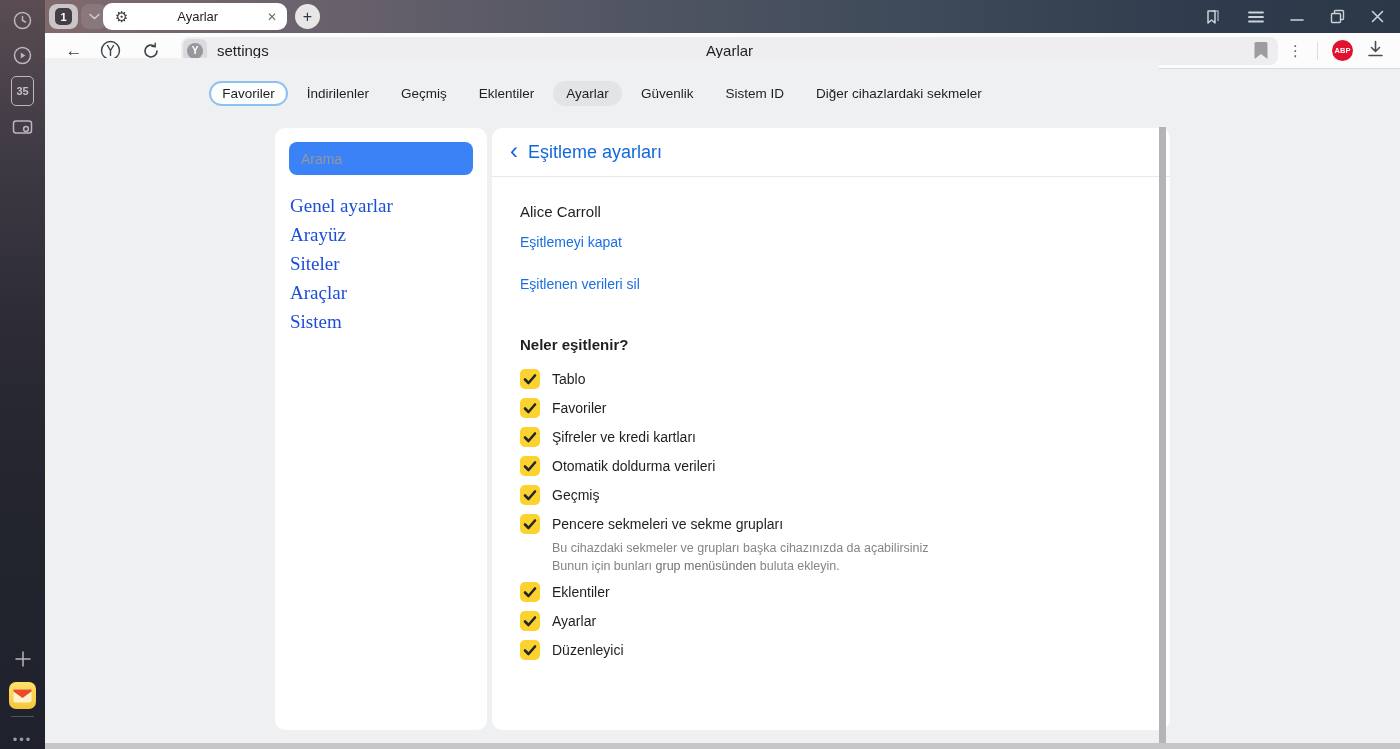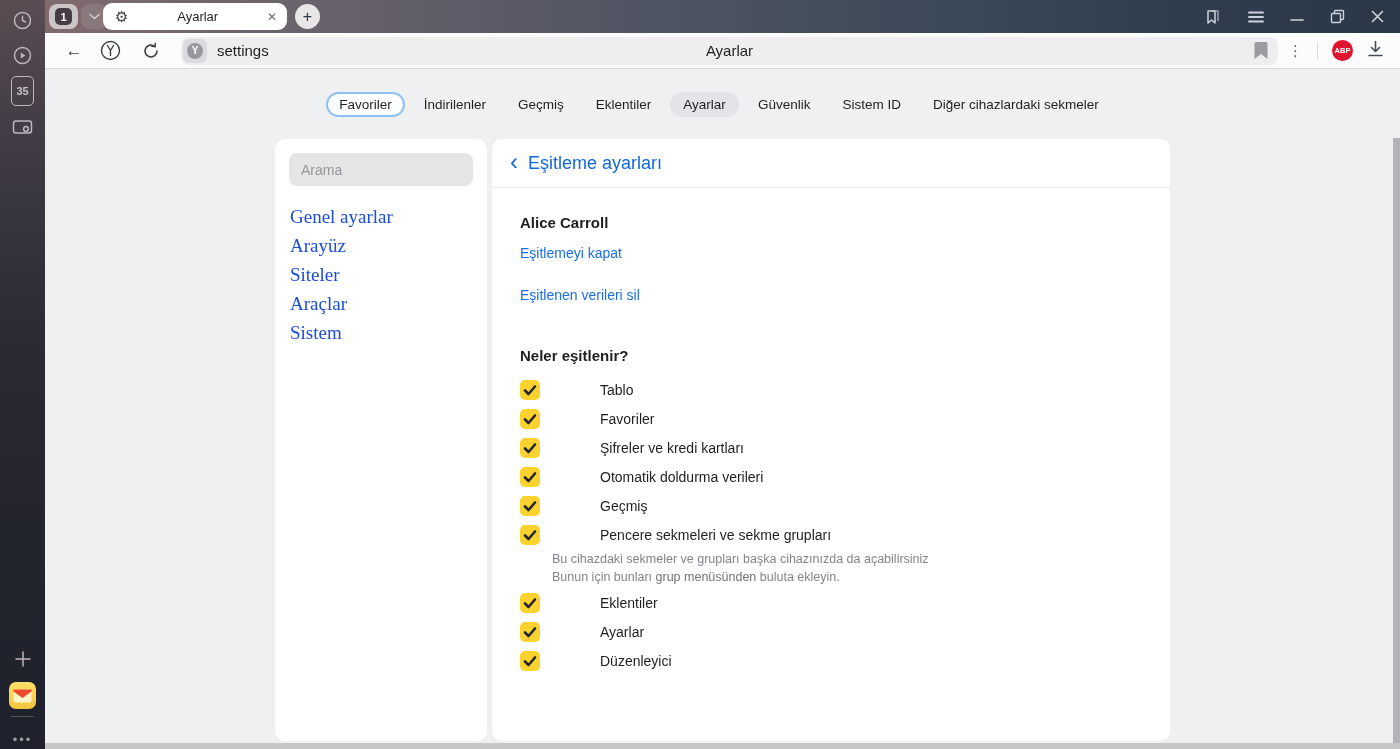--- a/index.html
+++ b/index.html
@@ -54,48 +54,48 @@
   .page-title-center { position:absolute; left:0; right:0; text-align:center; font-size:15px; color:#1f1f1f; pointer-events:none; }
   .bookmark-flag { position:absolute; right:10px; top:5px; color:#9b9ba1; }
   .toolbar-right { display:flex; align-items:center; gap:14px; padding-right:16px; }
   .kebab { color:#5f6368; font-size:15px; letter-spacing:0; }
   .toolbar-divider { width:1px; height:18px; background:#dcdcdf; }
   .abp-badge { width:21px; height:21px; border-radius:50%; background:#e0122f; color:#fff; font-size:7.5px; font-weight:bold;
     display:flex; align-items:center; justify-content:center; }
   .dl-icon { color:#474d56; }
 
   
-  .content { position:absolute; left:45px; top:69px; width:1348px; height:674px; background:#eff0f2; }
+  .content { position:absolute; left:45px; top:58px; width:1114px; height:674px; background:#eff0f2; }
 
   .nav-tabs { position:absolute; top:23px; left:0; width:100%; display:flex; justify-content:center; align-items:center; gap:6px; }
   .nav-tab { font-size:13.5px; color:#1f1f1f; padding:5px 13px; border-radius:999px; white-space:nowrap; }
   .nav-tab.outlined { border:2px solid #8fc0f3; background:#fdfefe; padding:3px 11px; }
   .nav-tab.active { background:#e2e4e7; }
 
   .panel { position:absolute; top:70px; background:#ffffff; border-radius:10px; height:602px; }
   .left-panel { left:230px; width:212px; }
   .main-panel { left:447px; width:678px; }
 
   .search-wrap { margin:14px; }
-  .search-input { width:100%; height:33px; background:#e5e5e5; border:none; border-radius:8px; padding:16px 12px;
+  .search-input { width:100%; height:33px; background:#3b82f6; border:none; border-radius:8px; padding:16px 12px;
     font-size:14px; color:#333; font-family:inherit; outline:none; }
   .search-input::placeholder { color:#96969c; }
   .menu-list { margin-top:16px; }
   .menu-item { padding:7px 0 7px 15px; font-size:19px; color:#1d4ed8; line-height:15px;font-family:Liberation Serif, serif; }
 
   .main-header { height:49px; display:flex; align-items:center; padding-left:18px; border-bottom:1px solid #e9e9eb; }
   .back-chevron { color:#1168dd; font-size:24px; line-height:20px; margin-right:10px; margin-top:-3px; }
   .main-header-title { color:#1168dd; font-size:18px; font-weight:500; }
 
   .main-body { padding:26px 28px 0 28px; }
-  .account-name { font-size:15px; font-weight:bold; color:#1f1f1f; margin-bottom:14px; }
+  .account-name { font-size:15px; font-weight:normal; color:#1f1f1f; margin-bottom:14px; }
   .sync-link { font-size:14px; color:#1b6fe0; margin-bottom:26px; }
   .section-title { margin-top:44px; font-size:15px; font-weight:bold; color:#1f1f1f; }
   .checkbox-list { margin-top:16px; }
-  .cb-row { display:flex; align-items:flex-start; margin-bottom:9px;gap:48px; }
+  .cb-row { display:flex; align-items:flex-start; margin-bottom:9px; }
   .cb-box { width:20px; height:20px; border-radius:5px; background:#fcd22e; flex:none;
     display:flex; align-items:center; justify-content:center; }
   .cb-label { margin-left:12px; font-size:14px; color:#1f1f1f; line-height:20px; }
   .cb-desc { margin:-4px 0 7px 32px; font-size:12.5px; color:#84848b; line-height:18px; }
   .cb-desc .desc-link { color:#737373; }
 
   .scrollbar-v { position:absolute; right:0; top:69px; width:7px; height:674px; background:#b4b4b8; }
   .scrollbar-h { position:absolute; left:45px; bottom:0; width:1355px; height:6px; background:#c6c6c8; }
 </style>
 </head>

